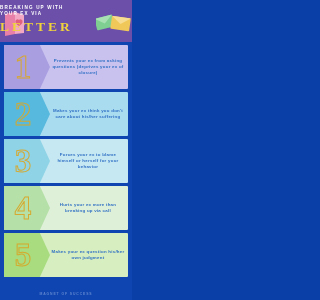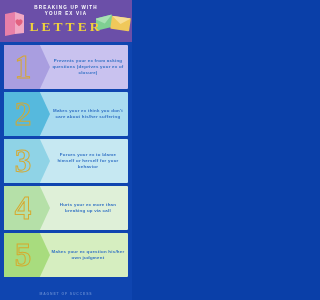--- a/index.html
+++ b/index.html
@@ -29,21 +29,21 @@
     position: relative;
     height: 42px;
     background: #6b4fa8;
     overflow: hidden;
     flex: 0 0 auto;
   }
   .header-inner {
     position: absolute;
     left: 0; right: 0;
     top: 5px;
-    text-align: center;
+    text-align: left;
     z-index: 3;
   }
   .head-line {
     color: #ffffff;
     font-size: 4.6px;
     letter-spacing: 1.15px;
     font-weight: bold;
     line-height: 6.4px;
     text-transform: uppercase;
     white-space: nowrap;

